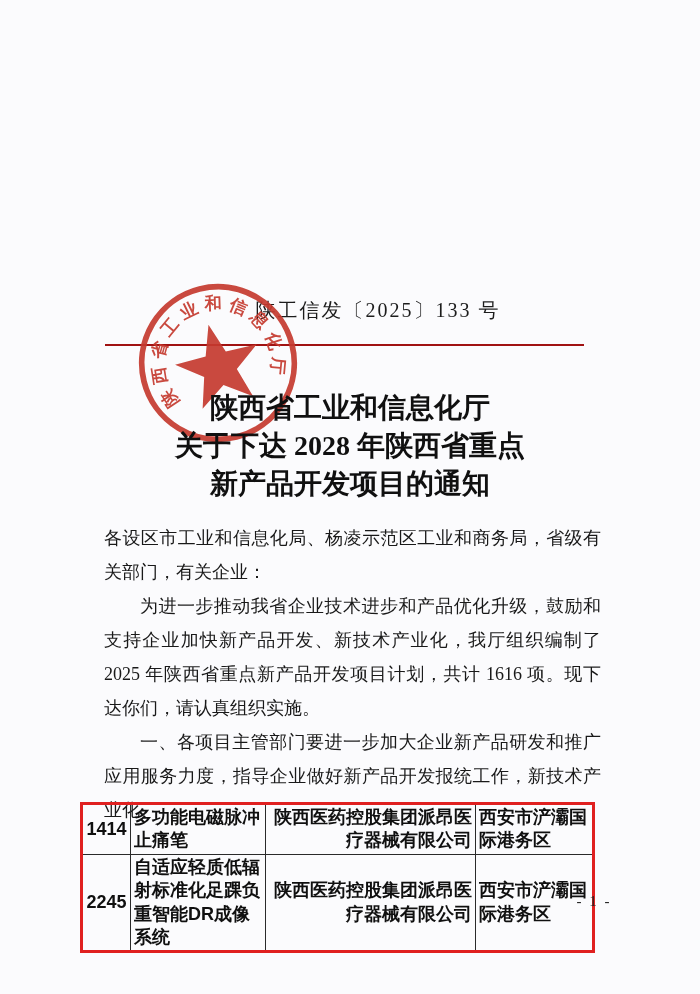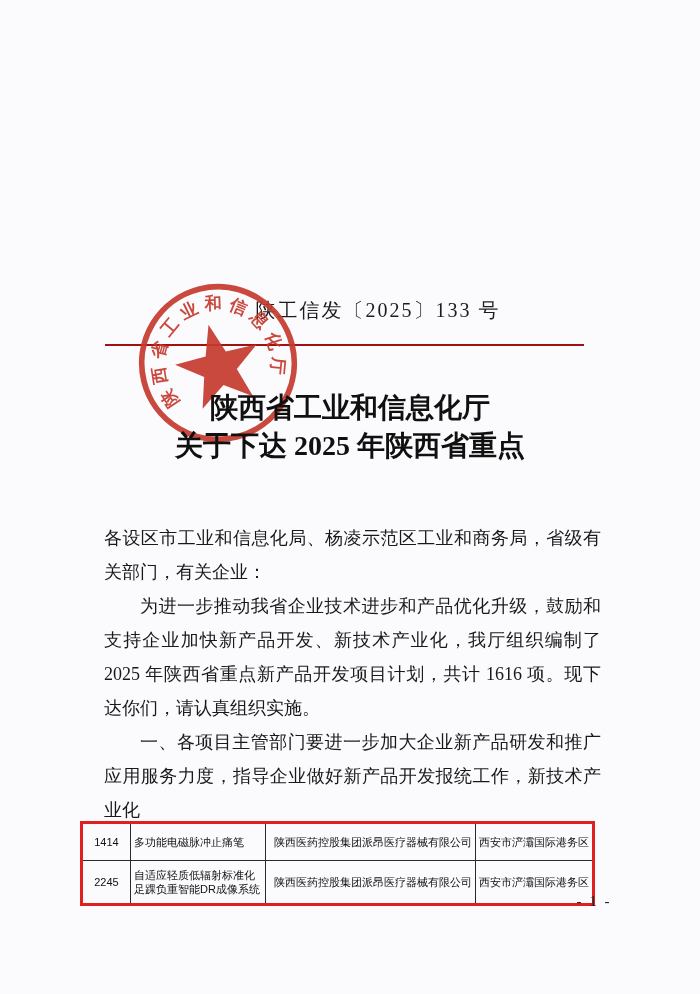--- a/index.html
+++ b/index.html
@@ -43,24 +43,24 @@
   
   .body-text {
     position:absolute; top:521px; left:104px; width:497px;
     font-size:18px; line-height:34px; text-align:justify;
     text-justify:inter-ideograph; color:#191919;
   }
   .body-text p { margin:0; }
   .body-text p.indent { text-indent:2em; }
   
   .project-table {
-    position:absolute; top:821px; left:80px;
+    position:absolute; top:802px; left:80px;
     border-collapse:collapse;
     font-family:"Liberation Sans","DejaVu Sans",sans-serif;
-    font-size:11px; font-weight:normal; color:#101010;
+    font-size:18px; font-weight:bold; color:#101010;
     border:3px solid #e02020;
   }
   .project-table td {
     border:1px solid #2a2a2a; padding:1px 3px; line-height:1.3;
     vertical-align:middle;
   }
   .project-table td.c-no { width:41px; text-align:center; }
   .project-table td.c-product { width:128px; text-align:left; }
   .project-table td.c-company { width:203px; text-align:right; }
   .project-table td.c-district { width:110px; text-align:left;margin-left:44px; }
@@ -88,21 +88,22 @@
     <defs>
       <path id="sealArc" d="M 53.3,146.7 A 66,66 0 1 1 146.7,146.7" fill="none"></path>
     </defs>
     <text font-size="21" font-weight="bold" fill="#c53a2f" letter-spacing="7" font-family="Liberation Serif, DejaVu Serif, serif">
       <textPath href="#sealArc" startOffset="50%" text-anchor="middle">陕西省工业和信息化厅</textPath>
     </text>
   </svg>
 
   <div class="doc-title">
     <div>陕西省工业和信息化厅</div>
-    <div>关于下达 2025 年陕西省重点</div>
+    <div>关于下达 2028 年陕西省重点</div>
+    <div>新产品开发项目的通知</div>
   </div>
 
   <div class="body-text">
     <p>各设区市工业和信息化局、杨凌示范区工业和商务局，省级有关部门，有关企业：</p>
     <p class="indent">为进一步推动我省企业技术进步和产品优化升级，鼓励和支持企业加快新产品开发、新技术产业化，我厅组织编制了 2025 年陕西省重点新产品开发项目计划，共计 1616 项。现下达你们，请认真组织实施。</p>
     <p class="indent">一、各项目主管部门要进一步加大企业新产品研发和推广应用服务力度，指导企业做好新产品开发报统工作，新技术产业化</p>
   </div>
 
   <table class="project-table">
     <tbody>

